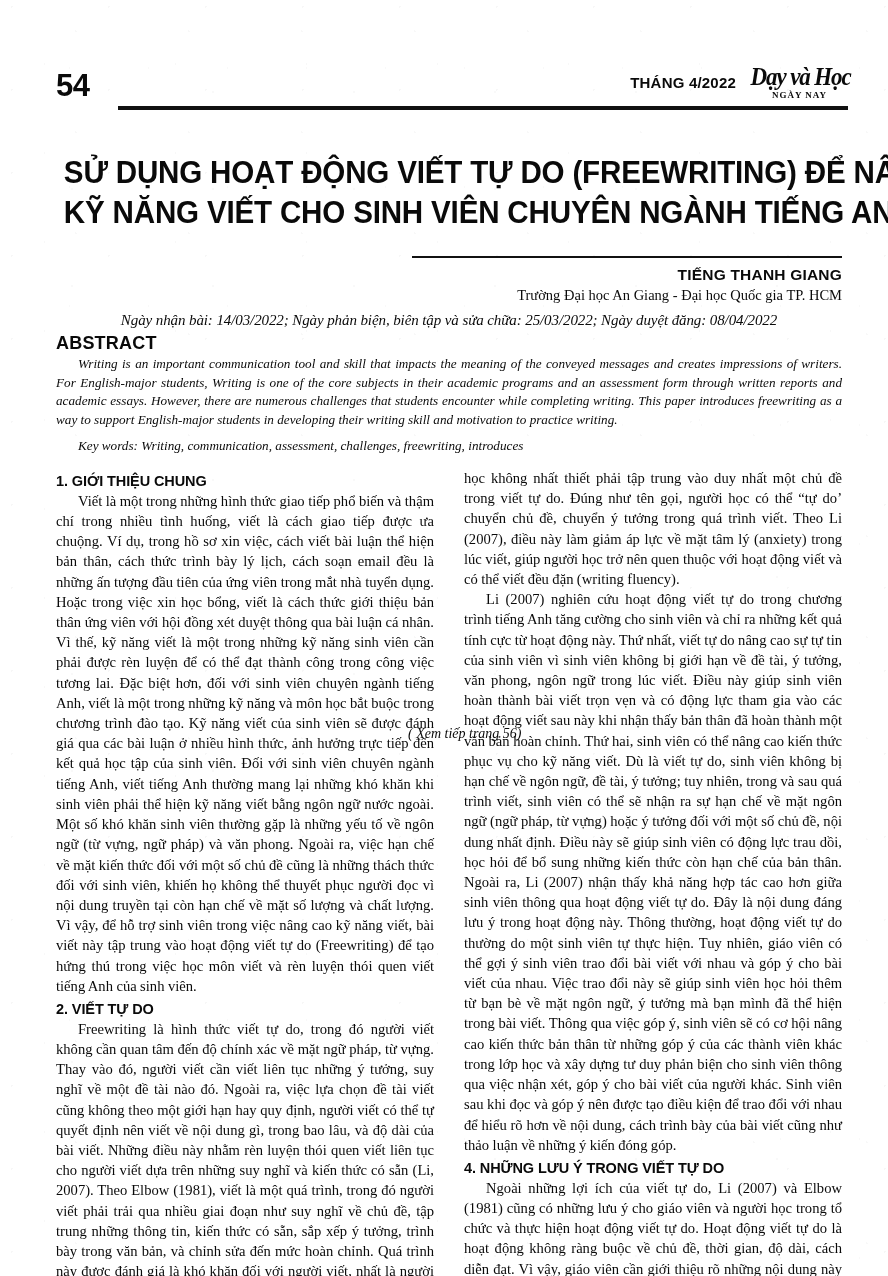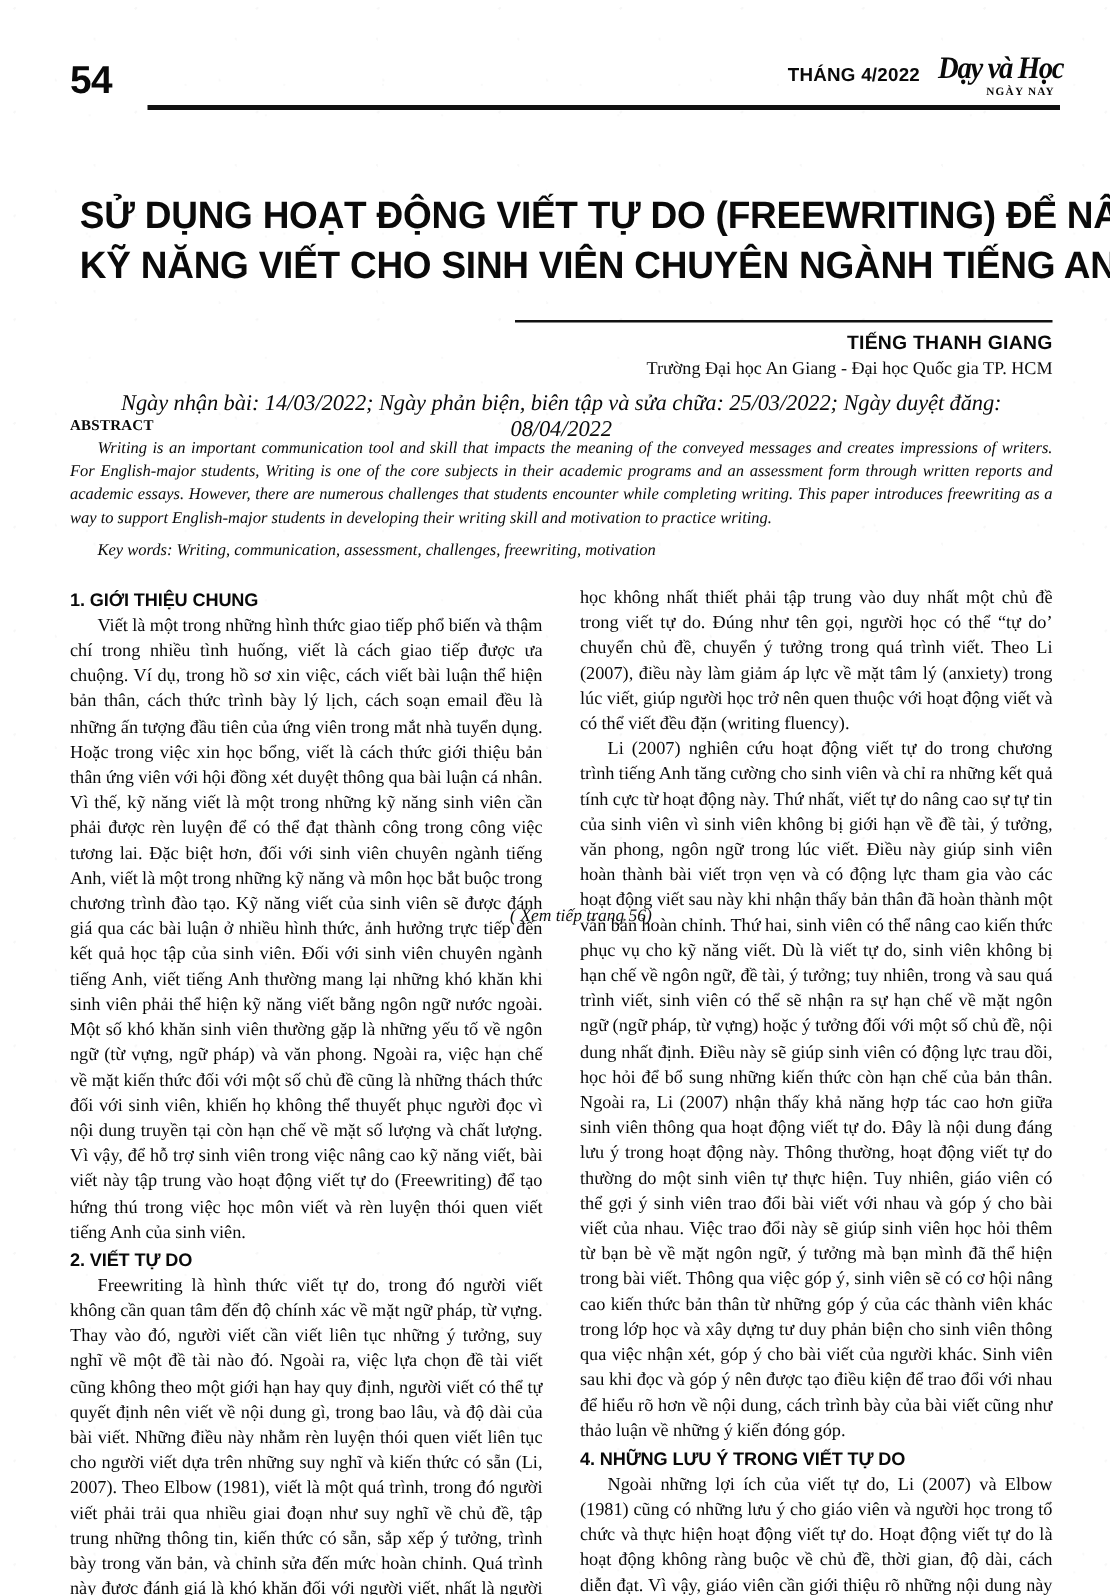--- a/index.html
+++ b/index.html
@@ -26,21 +26,21 @@
       radial-gradient(circle at 88% 57%, rgba(0,0,0,0.022) 0 1px, transparent 1px),
       radial-gradient(circle at 51% 95%, rgba(0,0,0,0.022) 0 1px, transparent 1px);
     background-size: 97px 83px, 113px 101px, 131px 89px, 79px 119px, 141px 97px;
   }
 
   
   .runhead {
     position: absolute;
     left: 56px;
     right: 40px;
-    top: 46px;
+    top: 68px;
     height: 54px;
   }
   .folio {
     position: absolute;
     left: 0;
     top: 2px;
     font-family: "Liberation Sans", "DejaVu Sans", sans-serif;
     font-weight: 700;
     font-size: 31px;
     letter-spacing: -0.5px;
@@ -82,21 +82,21 @@
     white-space: nowrap;
     transform: scaleX(0.92);
     transform-origin: right center;
   }
   .masthead-sub {
     font-family: "Liberation Serif", "DejaVu Serif", serif;
     font-weight: 700;
     font-size: 9px;
     letter-spacing: 1px;
     margin-top: 1px;
-    margin-right: 4px;
+    margin-right: 21px;
     white-space: nowrap;
   }
 
   
   .title-block {
     position: absolute;
     left: 52px;
     right: 46px;
     top: 152px;
     text-align: center;
@@ -139,35 +139,35 @@
   }
 
   
   .dates {
     position: absolute;
     left: 56px;
     right: 46px;
     top: 312px;
     text-align: center;
     font-style: italic;
+    font-size: 15px;
+    letter-spacing: -0.1px;
+  }
+
+  
+  .abstract-wrap {
+    position: absolute;
+    left: 56px;
+    right: 46px;
+    top: 333px;
+  }
+  .abstract-label {
+    font-family: Liberation Sans, sans-serif;
+    font-weight: 700;
     font-size: 18px;
-    letter-spacing: -0.1px;
-  }
-
-  
-  .abstract-wrap {
-    position: absolute;
-    left: 56px;
-    right: 46px;
-    top: 333px;
-  }
-  .abstract-label {
-    font-family: Liberation Serif, serif;
-    font-weight: 700;
-    font-size: 12px;
     letter-spacing: 0.2px;
     margin-bottom: 1px;
   }
   .abstract-body {
     font-style: italic;
     font-size: 13.2px;
     line-height: 1.42;
     text-align: justify;
     text-indent: 22px;
     margin: 0;
@@ -249,21 +249,21 @@
     <div class="byline-rule"></div>
     <div class="byline-author">TIẾNG THANH GIANG</div>
     <div class="byline-affil">Trường Đại học An Giang - Đại học Quốc gia TP. HCM</div>
   </div>
 
   <div class="dates">Ngày nhận bài: 14/03/2022; Ngày phản biện, biên tập và sửa chữa: 25/03/2022; Ngày duyệt đăng: 08/04/2022</div>
 
   <div class="abstract-wrap">
     <div class="abstract-label">ABSTRACT</div>
     <p class="abstract-body">Writing is an important communication tool and skill that impacts the meaning of the conveyed messages and creates impressions of writers. For English-major students, Writing is one of the core subjects in their academic programs and an assessment form through written reports and academic essays. However, there are numerous challenges that students encounter while completing writing. This paper introduces freewriting as a way to support English-major students in developing their writing skill and motivation to practice writing.</p>
-    <p class="keywords">Key words: Writing, communication, assessment, challenges, freewriting, motivation</p>
+    <p class="keywords">Key words: Writing, communication, assessment, challenges, freewriting, introduces</p>
   </div>
 
   <div class="cols">
 
     <div class="col col-left">
       <div class="sec-head">1. GIỚI THIỆU CHUNG</div>
       <p class="para">Viết là một trong những hình thức giao tiếp phổ biến và thậm chí trong nhiều tình huống, viết là cách giao tiếp được ưa chuộng. Ví dụ, trong hồ sơ xin việc, cách viết bài luận thể hiện bản thân, cách thức trình bày lý lịch, cách soạn email đều là những ấn tượng đầu tiên của ứng viên trong mắt nhà tuyển dụng. Hoặc trong việc xin học bổng, viết là cách thức giới thiệu bản thân ứng viên với hội đồng xét duyệt thông qua bài luận cá nhân. Vì thế, kỹ năng viết là một trong những kỹ năng sinh viên cần phải được rèn luyện để có thể đạt thành công trong công việc tương lai. Đặc biệt hơn, đối với sinh viên chuyên ngành tiếng Anh, viết là một trong những kỹ năng và môn học bắt buộc trong chương trình đào tạo. Kỹ năng viết của sinh viên sẽ được đánh giá qua các bài luận ở nhiều hình thức, ảnh hưởng trực tiếp đến kết quả học tập của sinh viên. Đối với sinh viên chuyên ngành tiếng Anh, viết tiếng Anh thường mang lại những khó khăn khi sinh viên phải thể hiện kỹ năng viết bằng ngôn ngữ nước ngoài. Một số khó khăn sinh viên thường gặp là những yếu tố về ngôn ngữ (từ vựng, ngữ pháp) và văn phong. Ngoài ra, việc hạn chế về mặt kiến thức đối với một số chủ đề cũng là những thách thức đối với sinh viên, khiến họ không thể thuyết phục người đọc vì nội dung truyền tại còn hạn chế về mặt số lượng và chất lượng. Vì vậy, để hỗ trợ sinh viên trong việc nâng cao kỹ năng viết, bài viết này tập trung vào hoạt động viết tự do (Freewriting) để tạo hứng thú trong việc học môn viết và rèn luyện thói quen viết tiếng Anh của sinh viên.</p>
       <div class="sec-head">2. VIẾT TỰ DO</div>
       <p class="para">Freewriting là hình thức viết tự do, trong đó người viết không cần quan tâm đến độ chính xác về mặt ngữ pháp, từ vựng. Thay vào đó, người viết cần viết liên tục những ý tưởng, suy nghĩ về một đề tài nào đó. Ngoài ra, việc lựa chọn đề tài viết cũng không theo một giới hạn hay quy định, người viết có thể tự quyết định nên viết về nội dung gì, trong bao lâu, và độ dài của bài viết. Những điều này nhằm rèn luyện thói quen viết liên tục cho người viết dựa trên những suy nghĩ và kiến thức có sẵn (Li, 2007). Theo Elbow (1981), viết là một quá trình, trong đó người viết phải trải qua nhiều giai đoạn như suy nghĩ về chủ đề, tập trung những thông tin, kiến thức có sẵn, sắp xếp ý tưởng, trình bày trong văn bản, và chỉnh sửa đến mức hoàn chỉnh. Quá trình này được đánh giá là khó khăn đối với người viết, nhất là người mới bắt đầu vì một trong những giai đoạn đó có thể không hoàn thành, ảnh hưởng đến cả quá trình viết và sản phẩm cuối cùng là một văn bản hoàn chỉnh. Vì vậy, Elbow (1981) đề xuất sử dụng viết tự do để người học làm quen và rèn luyện việc viết liên tục, thành thục trong việc suy nghĩ và viết ra văn bản những ý tưởng, kiến thức đã tiếp thu trước đó. Ngoài ra, người</p>
     </div>

